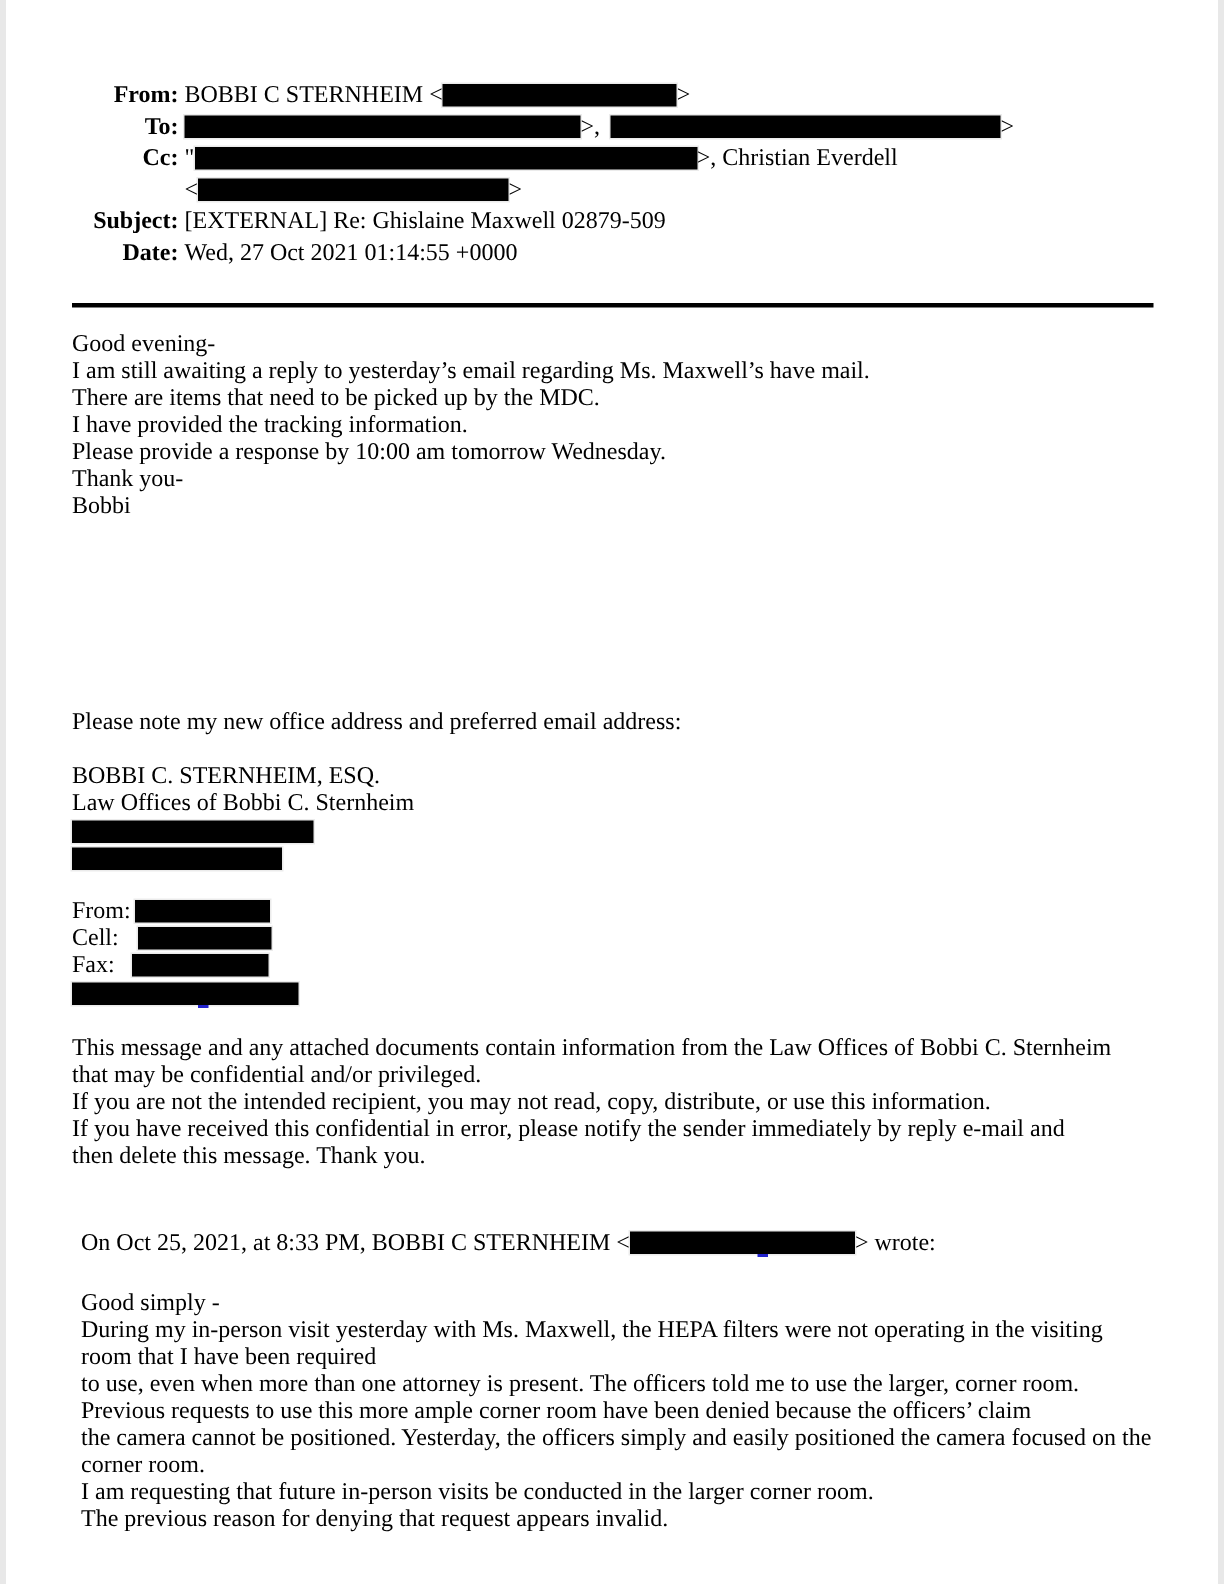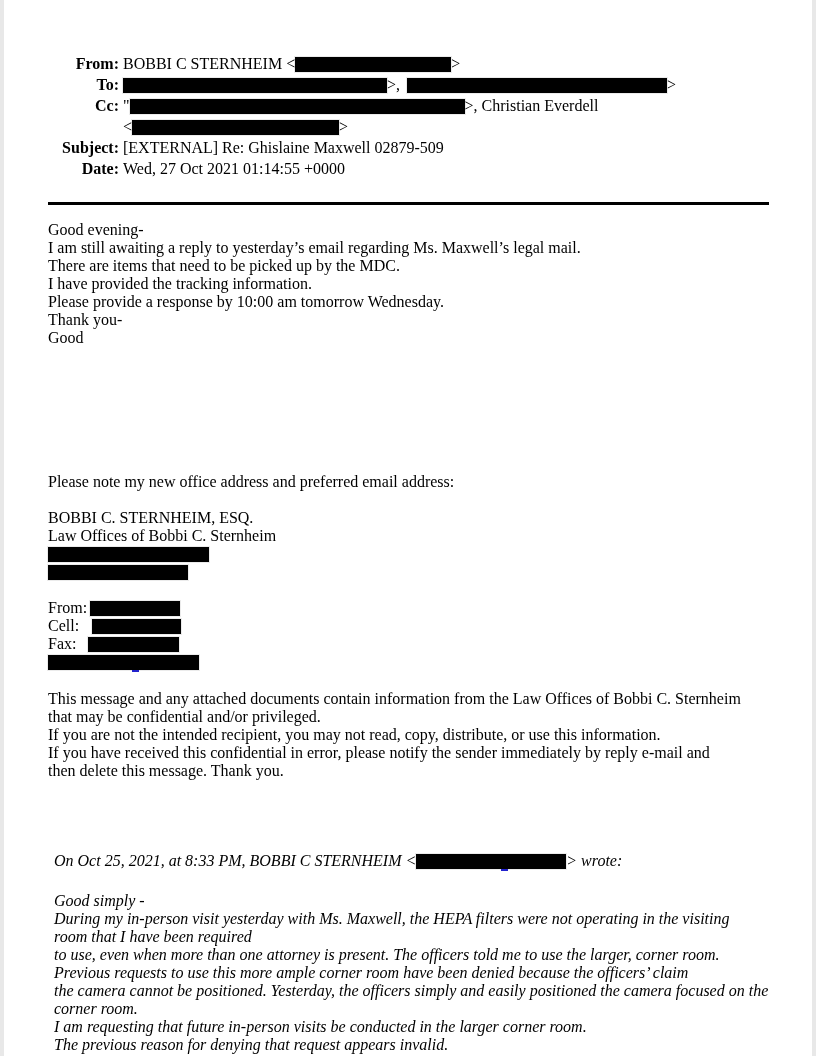--- a/index.html
+++ b/index.html
@@ -38,21 +38,21 @@
   .block{position:absolute;line-height:18px;white-space:nowrap;}
   .line{height:18px;}
   .blank{height:18px;}
   .blank-wide{height:22px;}
   .bar-line{height:18px;padding-top:2px;box-sizing:border-box;position:relative;}
   .bar-line .redact{vertical-align:top;}
   .phone-label{display:inline-block;width:42px;}
   .greeting{left:44px;top:221px;}
   .sig{left:44px;top:473px;}
   .disclaimer{left:44px;top:690px;}
-  .quoted{left:50px;top:852px;font-style:italic;}
+  .quoted{left:50px;top:820px;}
 </style>
 </head>
 <body>
 
 <div class="page">
 
   <div class="header">
 
     <div class="hrow">
       <div class="hlabel">From:</div>
@@ -91,26 +91,26 @@
       <div class="hlabel">Date:</div>
       <div class="hvalue">Wed, 27 Oct 2021 01:14:55 +0000</div>
     </div>
 
   </div>
 
   <div class="rule"></div>
 
   <div class="block greeting">
     <div class="line">Good evening-</div>
-    <div class="line">I am still awaiting a reply to yesterday’s email regarding Ms. Maxwell’s legal mail.</div>
+    <div class="line">I am still awaiting a reply to yesterday’s email regarding Ms. Maxwell’s have mail.</div>
     <div class="line">There are items that need to be picked up by the MDC.</div>
     <div class="line">I have provided the tracking information.</div>
     <div class="line">Please provide a response by 10:00 am tomorrow Wednesday.</div>
     <div class="line">Thank you-</div>
-    <div class="line">Good</div>
+    <div class="line">Bobbi</div>
   </div>
 
   <div class="block sig">
     <div class="line">Please note my new office address and preferred email address:</div>
     <div class="blank"></div>
     <div class="line">BOBBI C. STERNHEIM, ESQ.</div>
     <div class="line">Law Offices of Bobbi C. Sternheim</div>
     <div class="bar-line"><span class="redact" style="width:161px"></span></div>
     <div class="bar-line"><span class="redact" style="width:140px"></span></div>
     <div class="blank"></div>

